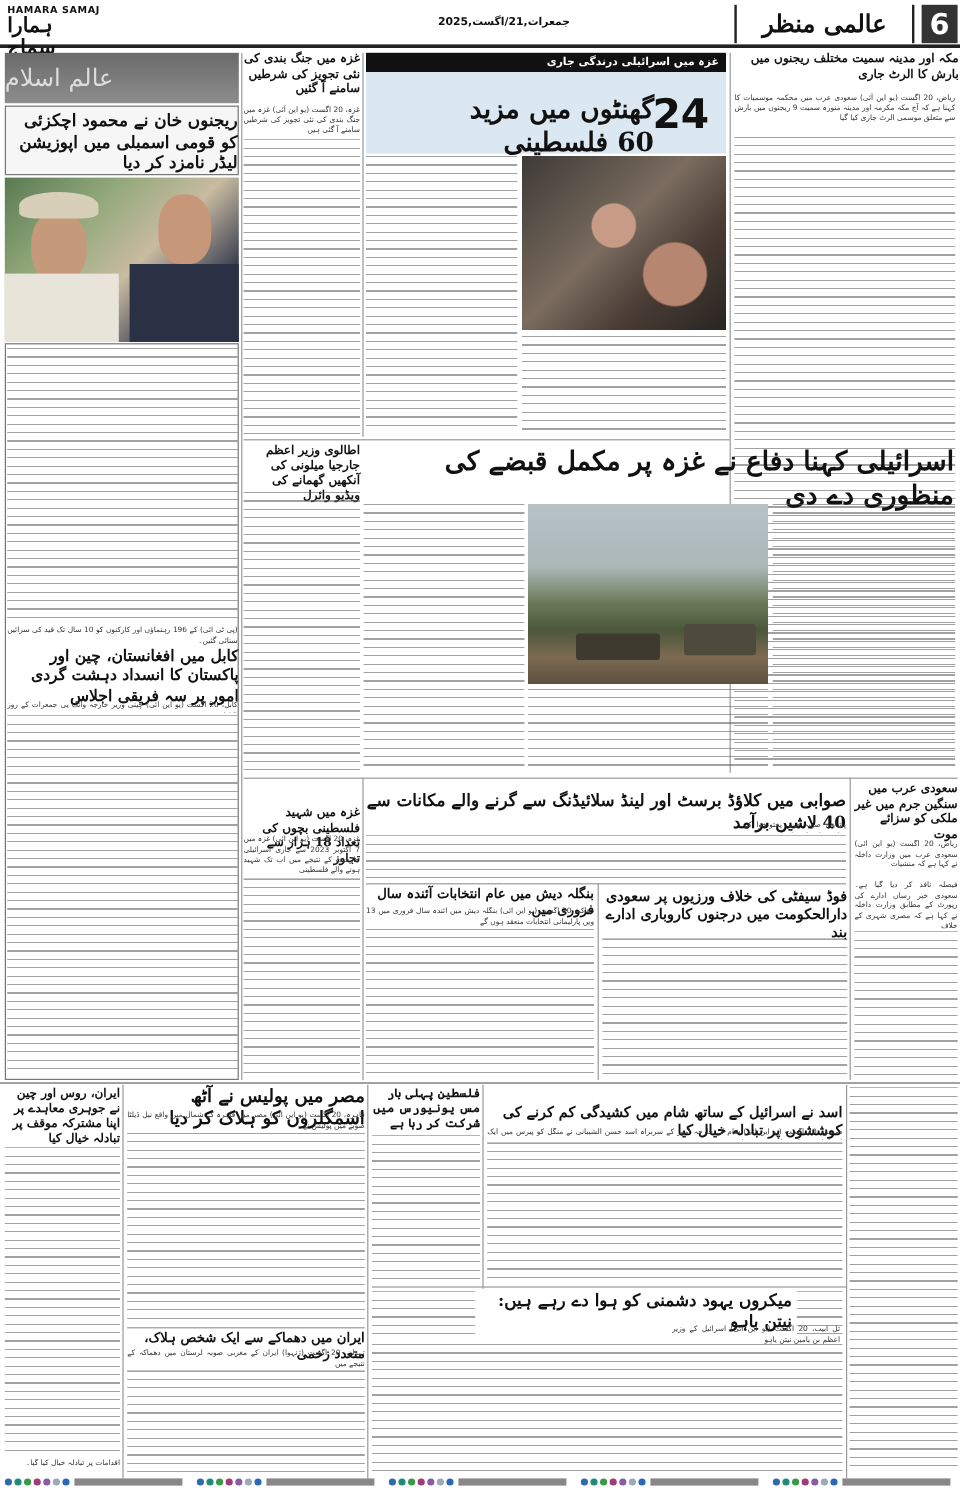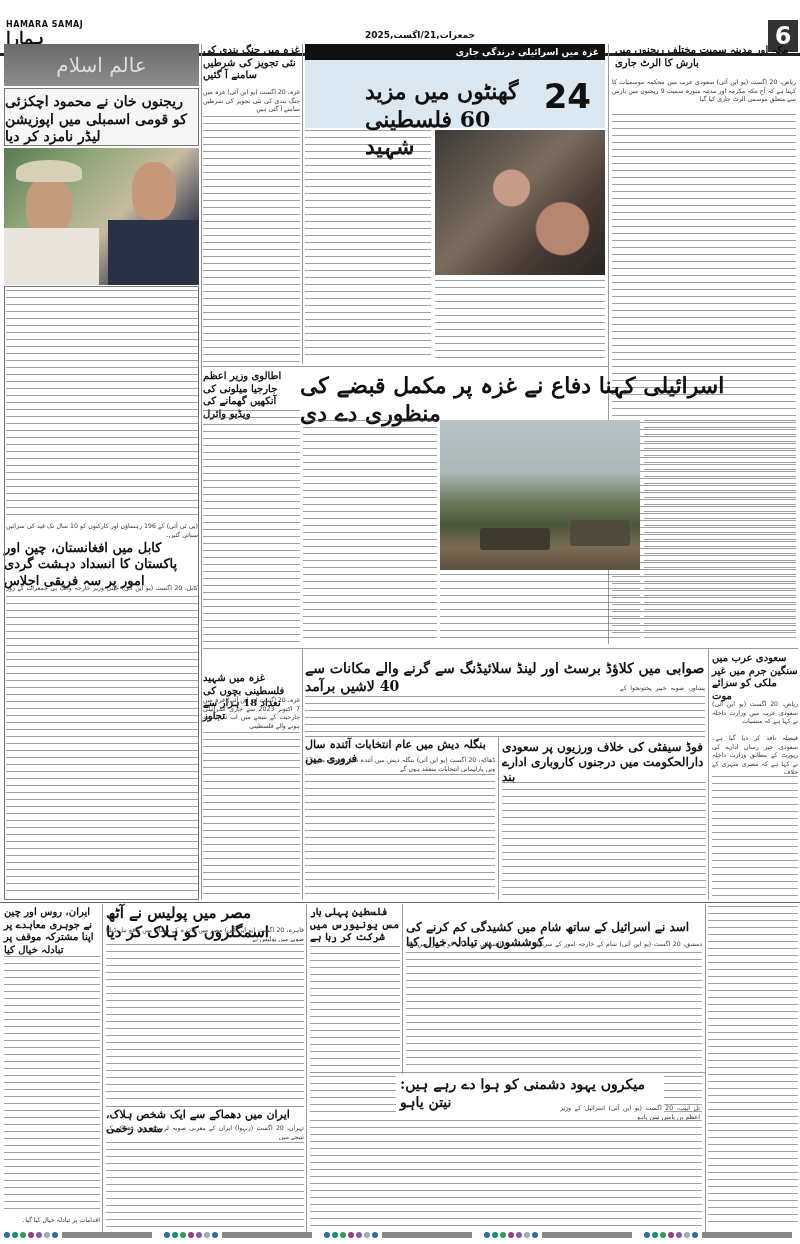--- a/index.html
+++ b/index.html
@@ -1,35 +1,35 @@
 <!DOCTYPE html>
 <html><head>
 <meta charset="utf-8">
 <style>
 *{box-sizing:border-box;margin:0;padding:0}
 body{width:800px;height:1244px;background:#fff;font-family:"DejaVu Sans",sans-serif;color:#111;position:relative;overflow:hidden;direction:ltr}
 .abs{position:absolute}
 .rtl{direction:rtl;text-align:right}
-.hl{font-family:"DejaVu Serif",serif;font-weight:bold;line-height:1.25;text-align:left;direction:rtl}
+.hl{font-family:"DejaVu Serif",serif;font-weight:bold;line-height:1.25;text-align:right;direction:rtl}
 .body{font-size:6.2px;line-height:8.6px;color:#333;direction:rtl;text-align:justify;overflow:hidden}
 .body::before{content:"";}
 .lines{background:repeating-linear-gradient(to bottom,#555 0,#555 1px,transparent 1px,transparent 7px);opacity:.55}
 .vr{position:absolute;width:1px;background:#999}
 .hr{position:absolute;height:1px;background:#999}
 
-#hdr{left:0;top:16px;width:800px;height:40px;border-bottom:3px solid #222}
+#hdr{left:0;top:0;width:800px;height:40px;border-bottom:3px solid #222}
 #logo{left:6px;top:4px;width:80px;height:34px}
 #logo .en{font-size:8px;font-weight:bold;letter-spacing:.5px;color:#111}
 #logo .ur{font-family:"DejaVu Serif",serif;font-size:17px;font-weight:bold;line-height:18px;direction:rtl;text-align:left}
 #logo .hi{font-size:5px;color:#333}
 #date{left:320px;top:14px;width:200px;font-size:9px;font-weight:bold;text-align:center}
 #sect{left:612px;top:4px;width:150px;height:32px;border-left:2px solid #222;border-right:2px solid #222;text-align:center;font-family:"DejaVu Serif",serif;font-weight:bold;font-size:20px;line-height:32px}
 #pno{left:768px;top:4px;width:30px;height:32px;background:#333;color:#fff;font-size:24px;font-weight:bold;text-align:center;line-height:32px}
 
-#alam{left:4px;top:44px;width:195px;height:42px;background:linear-gradient(#6a6a6a,#8d8d8d);color:#ddd;font-family:"DejaVu Serif",serif;font-size:20px;text-align:center;line-height:42px;letter-spacing:2px}
+#alam{left:4px;top:44px;width:195px;height:42px;background:linear-gradient(#6a6a6a,#8d8d8d);color:#ddd;font-family:"DejaVu Serif",serif;font-size:20px;line-height:42px;letter-spacing:2px}
 #imran-hl{left:4px;top:88px;width:195px;height:58px;border:1px solid #777;background:#f6f6f6;font-size:14px;padding-top:4px}
 #imran-photo{left:4px;top:148px;width:195px;height:137px;background:linear-gradient(135deg,#5a7a52 0%,#93a97b 30%,#c8bba0 55%,#3b3f52 80%,#2a2a2a 100%)}
 .face{position:absolute;border-radius:45% 45% 40% 40%;background:#c59a7a}
 
 #gaza-bar{left:305px;top:44px;width:300px;height:16px;background:#111;color:#fff;font-size:9px;font-weight:bold;text-align:right;padding-right:6px;line-height:16px}
 #gaza-head{left:305px;top:60px;width:300px;height:68px;background:#dbe7f1}
 #gaza-head .n24{position:absolute;right:14px;top:16px;font-size:34px;font-weight:900;font-family:"DejaVu Sans",sans-serif}
 #gaza-head .t1{position:absolute;left:60px;right:60px;top:18px;font-size:22px}
 #gaza-photo{left:435px;top:130px;width:170px;height:145px;background:radial-gradient(circle at 45% 40%,#c79b86 0 14%,transparent 15%),radial-gradient(circle at 75% 68%,#b68670 0 16%,transparent 17%),linear-gradient(135deg,#3d3a36,#7b6c5f 45%,#4a3d35 70%,#282522)}
 
@@ -45,20 +45,21 @@
 </head>
 <body>
 
 <div id="hdr" class="abs">
   <div id="logo" class="abs">
     <div class="en">HAMARA SAMAJ</div>
     <div class="ur">ہمارا سماج</div>
     <div class="hi">हमारा समाज</div>
   </div>
   <div id="date" class="abs rtl" style="text-align:center">جمعرات,21/اگست,2025</div>
+  <div id="sect" class="abs">عالمی منظر</div>
   <div id="pno" class="abs">6</div>
 </div>
 
 <div id="alam" class="abs">عالم اسلام</div>
 <div id="imran-hl" class="abs hl">ریجنوں خان نے محمود اچکزئی کو قومی اسمبلی میں اپوزیشن لیڈر نامزد کر دیا</div>
 <div id="imran-photo" class="abs">
   <div class="face" style="left:22px;top:28px;width:46px;height:58px"></div>
   <div class="abs" style="left:12px;top:12px;width:66px;height:22px;background:#d8cfb8;border-radius:50% 50% 20% 20%"></div>
   <div class="abs" style="left:0;top:80px;width:95px;height:57px;background:#e9e4da"></div>
   <div class="face" style="left:128px;top:14px;width:44px;height:58px;background:#c7977a"></div>

